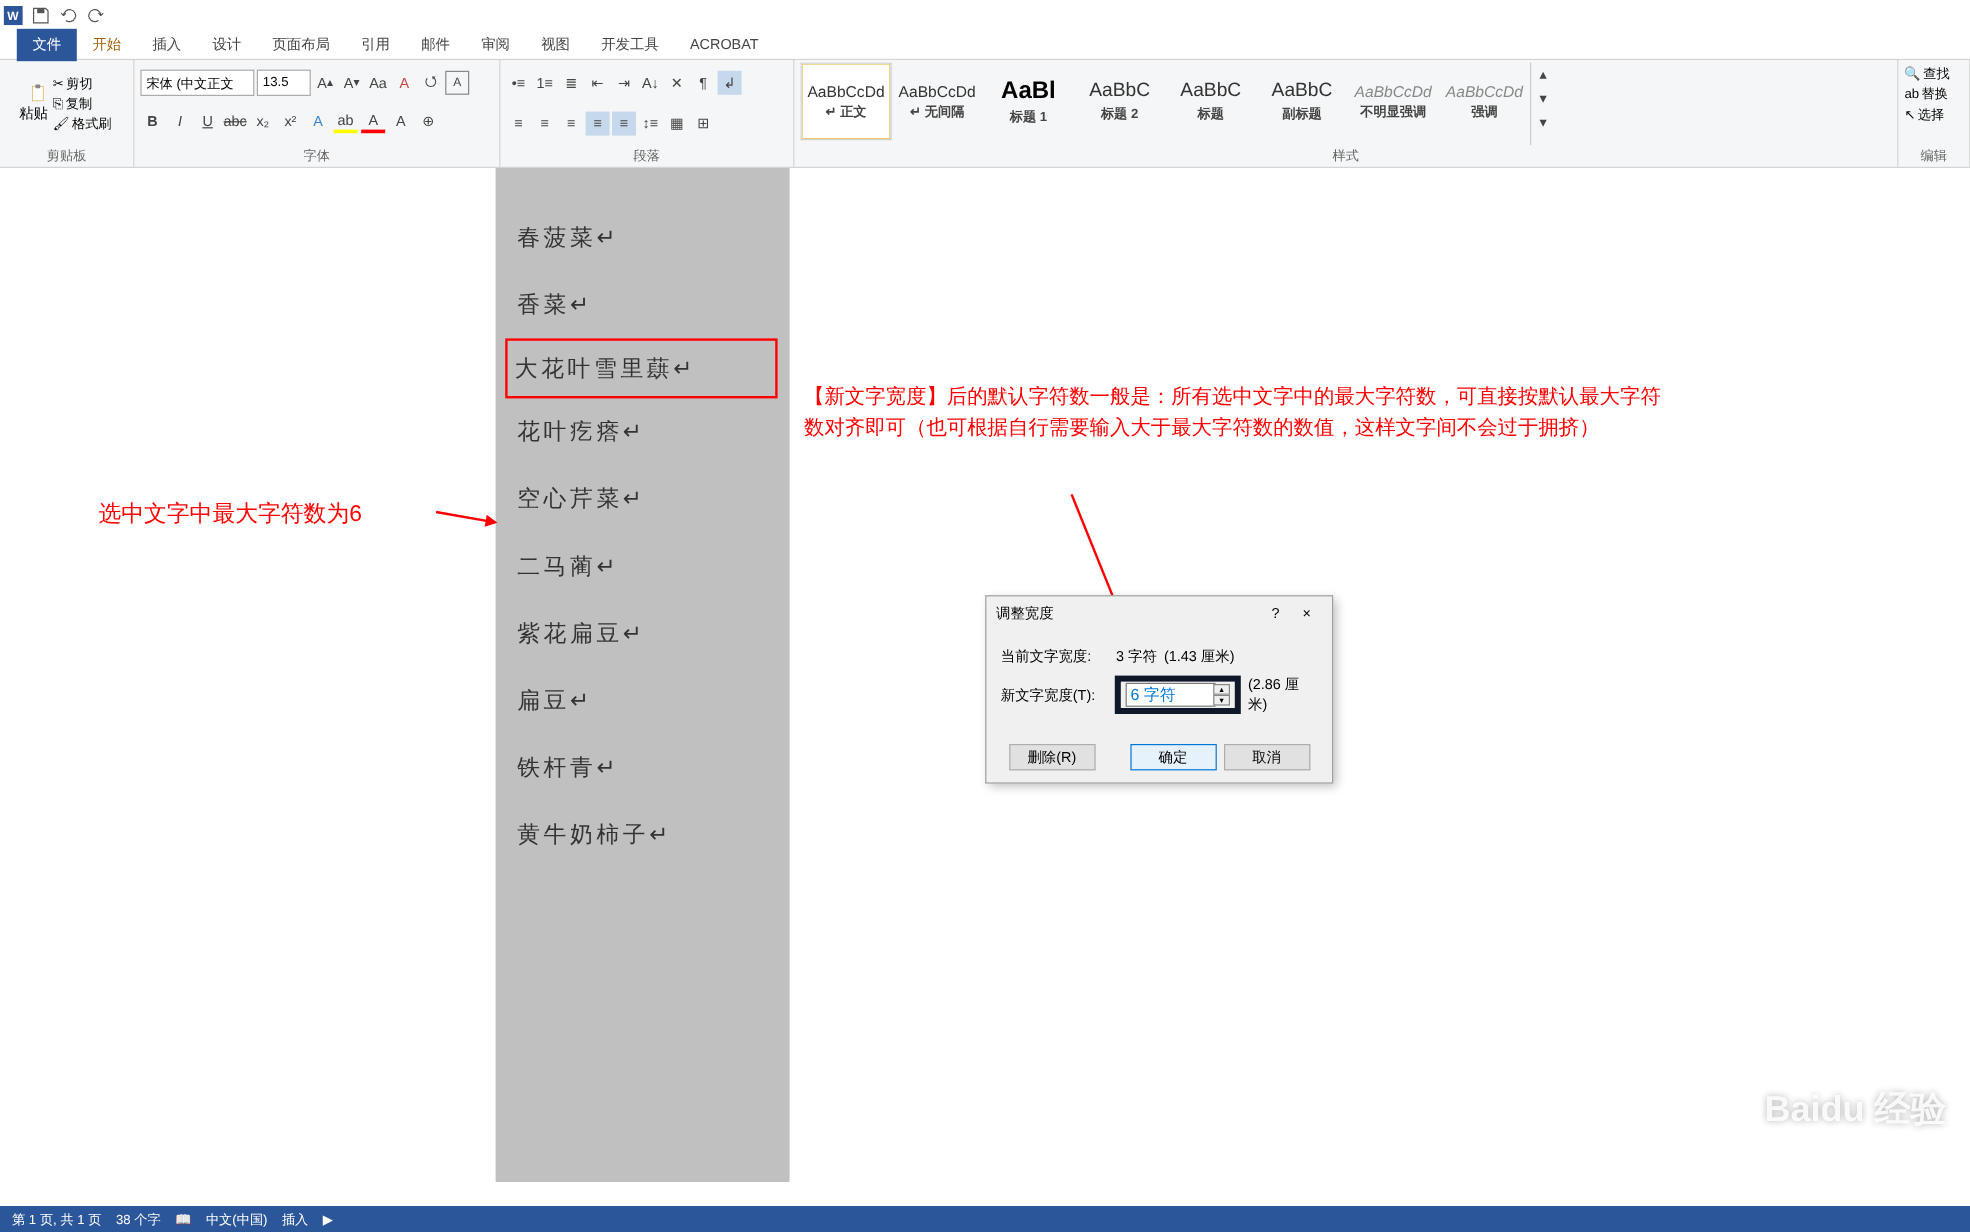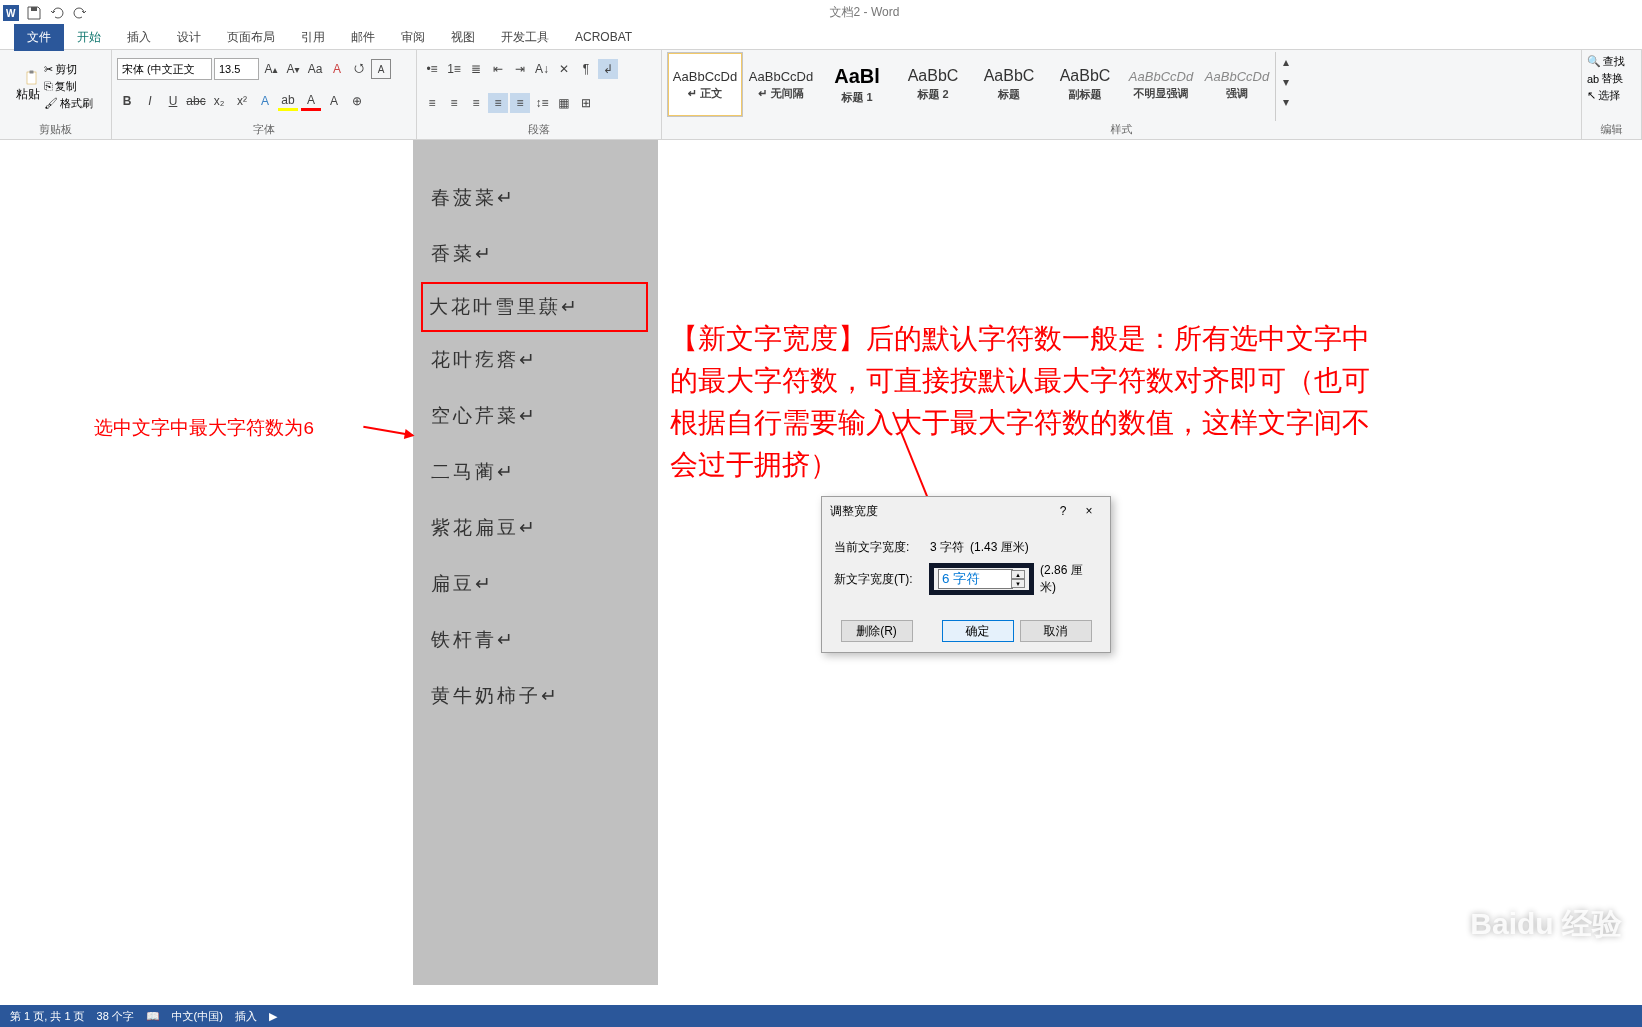--- a/index.html
+++ b/index.html
@@ -6,21 +6,21 @@
 body { width: 1642px; height: 1027px; background: #fff; overflow: hidden; font-size: 12px; }
 
 .title-bar { height: 25px; background: #fff; display: flex; align-items: center; padding: 0 2px; }
 .title-bar .qat { display: flex; gap: 5px; align-items: center; }
 .title-bar .qat-icon { width: 18px; height: 18px; display: flex; align-items:center; justify-content:center; color: #2b579a; }
 .title-text { flex: 1; text-align: center; color: #777; font-size: 12px; }
 
 .tabs { height: 25px; background: #fff; display: flex; align-items: center; border-bottom: 1px solid #d4d4d4; padding-left: 14px; }
 .tabs .tab { padding: 5px 13px; color: #444; cursor: pointer; font-size: 12px; }
 .tabs .tab.file { background: #2b579a; color: #fff; }
-.tabs .tab.active { color: #0f766e; }
+.tabs .tab.active { color: #a16207; }
 
 .ribbon { height: 90px; background: #f5f6f7; border-bottom: 1px solid #d4d4d4; display: flex; }
 .group { border-right: 1px solid #d4d4d4; padding: 2px 5px 0; display: flex; flex-direction: column; position: relative; }
 .group-label { text-align:center; font-size:11px; color:#666; padding: 1px 0 2px; }
 .group-body { flex: 1; display: flex; }
 
 .clip-group { width: 112px; }
 .clip-big { width: 35px; display:flex; flex-direction:column; align-items:flex-end; justify-content:center; }
 .clip-side { display:flex; flex-direction:column; gap:2px; padding-left:4px; justify-content:center; }
 .clip-btn { display:flex; align-items:center; gap:2px; font-size:11px; }
@@ -43,25 +43,25 @@
 
 .edit-group { width: 60px; }
 .edit-items { display:flex; flex-direction:column; gap:2px; padding-top:2px; }
 .edit-item { display:flex; align-items:center; gap:2px; font-size:11px; }
 
 .doc-area { display:flex; height: 845px; background:#fff; position:relative; overflow:hidden; }
 .page-col { background:#c0c0c0; width:245px; margin-left:413px; padding:30px 10px; font-family: "SimSun"; font-size:19px; color:#333; }
 .page-col .line { padding:15px 8px; letter-spacing:3px; }
 .highlight-box { border:2px solid #f00; padding: 10px 6px !important; margin-left:-2px; }
 
-.annot-left { position:absolute; left:94px; top:275px; color:#f00; font-size:19px; font-family:Liberation Mono, monospace; }
+.annot-left { position:absolute; left:82px; top:275px; color:#f00; font-size:19px; font-family:Liberation Sans, sans-serif; }
 .arrow-left { position:absolute; left:363px; top:290px; width:50px; height:2px; background:#f00; transform:rotate(10deg); }
 .arrow-left:after { content:''; position:absolute; right:-2px; top:-4px; border-left:10px solid #f00; border-top:5px solid transparent; border-bottom:5px solid transparent; }
 
-.annot-right { position:absolute; left:670px; top:178px; width:720px; color:#f00; font-size:28px; font-family:"SimSun"; line-height:1.5; }
+.annot-right { position:absolute; left:670px; top:178px; width:720px; color:#f00; font-size:17px; font-family:"SimSun"; line-height:1.5; }
 
 .arrow-right { position:absolute; left:892px; top:272px; width:2px; height:160px; background:#f00; transform:rotate(-22deg); transform-origin:top; }
 .arrow-right:after { content:''; position:absolute; bottom:-2px; left:-4px; border-top:10px solid #f00; border-left:5px solid transparent; border-right:5px solid transparent; }
 
 .dialog { position:absolute; left:821px; top:356px; width:290px; background:#f0f0f0; border:1px solid #9e9e9e; box-shadow: 3px 3px 8px rgba(0,0,0,0.25); }
 .dialog-title { height:28px; display:flex; align-items:center; padding:0 8px; font-size:12px; }
 .dialog-title .dt-text { flex:1; }
 .dialog-title .dt-btn { width:26px; text-align:center; font-size:12px; cursor:pointer; }
 .dialog-body { padding:8px 12px; font-size:12px; }
 .d-row { display:flex; align-items:center; margin:6px 0; gap:6px; }
@@ -101,21 +101,20 @@
         <svg viewBox="0 0 16 16">
           <path d="M4 8a5 5 0 1 1 2 4M4 8l-2-2m2 2l2-2" fill="none" stroke="#555"></path>
         </svg>
       </span>
     <span class="qat-icon">
         <svg viewBox="0 0 16 16">
           <path d="M12 8a5 5 0 1 0-2 4M12 8l2-2m-2 2l-2-2" fill="none" stroke="#555"></path>
         </svg>
       </span>
   </div>
-  <div class="title-text">文档2 - Word</div>
 </div>
 
 <div class="tabs">
   <div class="tab file">文件</div>
   <div class="tab active">开始</div>
   <div class="tab">插入</div>
   <div class="tab">设计</div>
   <div class="tab">页面布局</div>
   <div class="tab">引用</div>
   <div class="tab">邮件</div>

